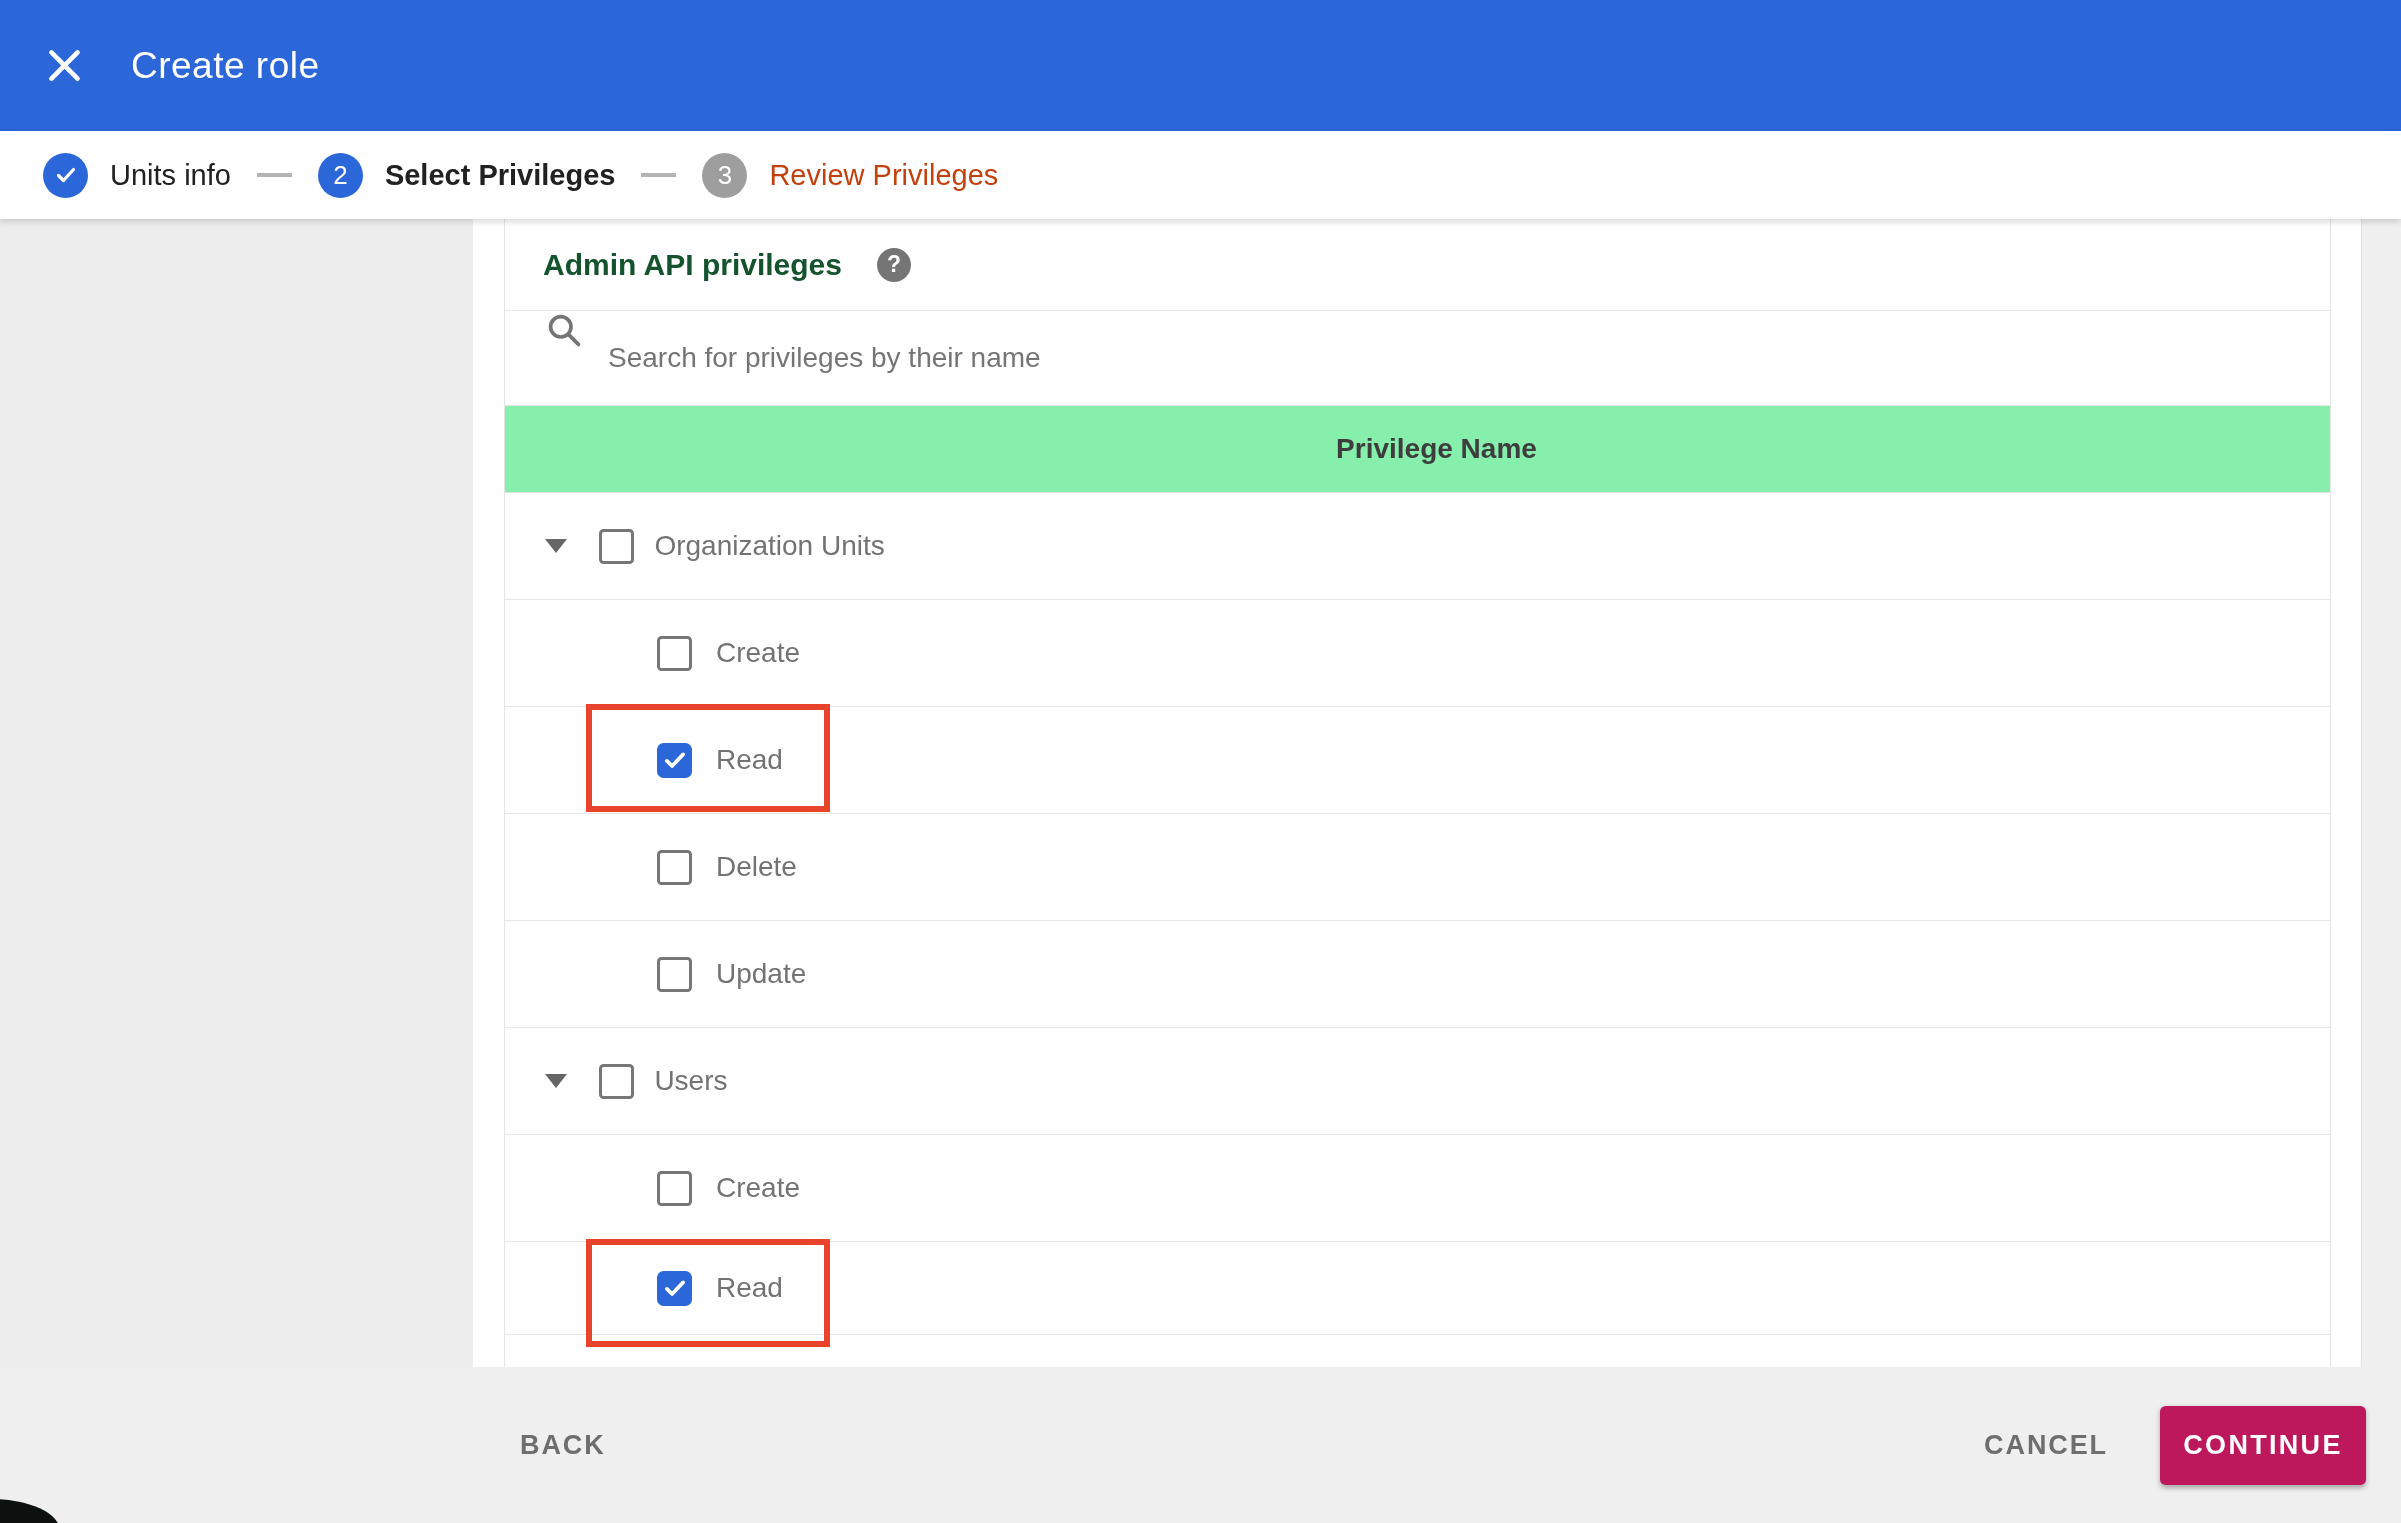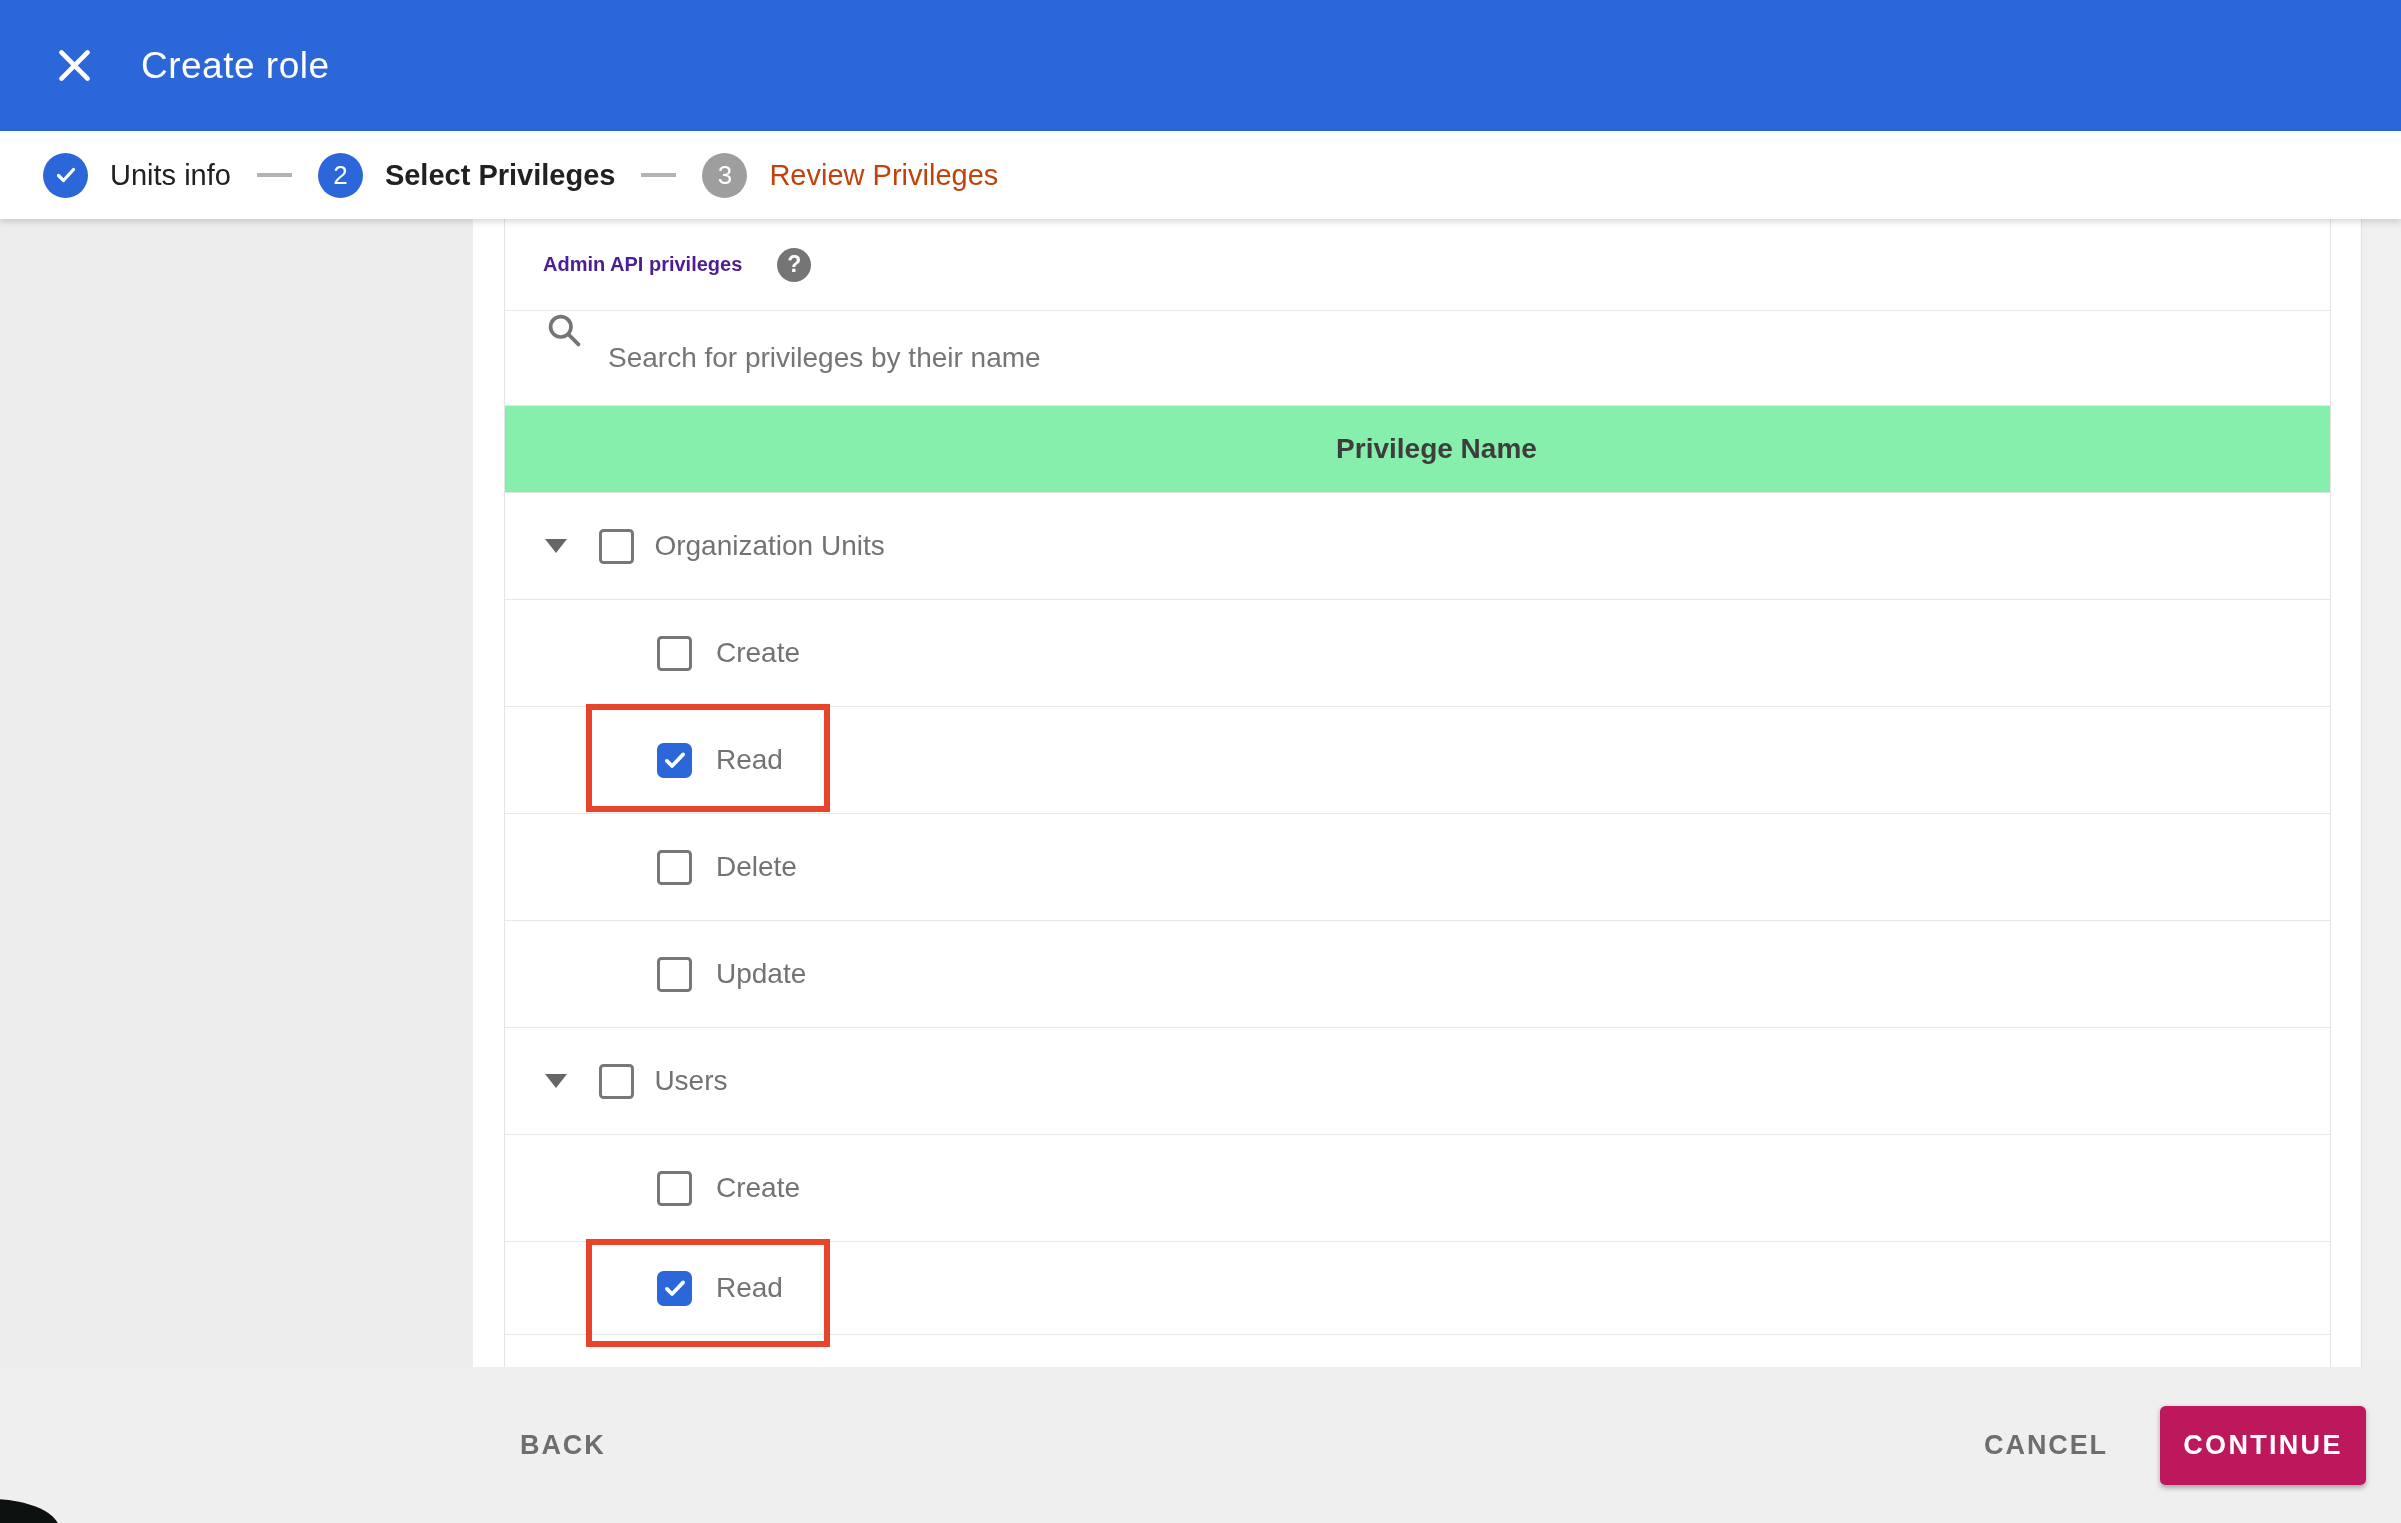--- a/index.html
+++ b/index.html
@@ -1,21 +1,21 @@
 <!DOCTYPE html>
 <html style="font-size:15px"><head>
 <meta charset="utf-8">
 <style>
   * { margin:0; padding:0; box-sizing:border-box; }
   html,body { width:2401px; height:1524px; }
   body { font-family:"Liberation Sans","DejaVu Sans",sans-serif; background:#ffffff; }
   .screen { position:relative; width:2401px; height:1524px; overflow:hidden; display:flex; flex-direction:column; }
 
   
-  .appbar { height:131px; flex:0 0 131px; background:#2b67d9; display:flex; align-items:center; padding-left:48px; }
+  .appbar { height:131px; flex:0 0 131px; background:#2b67d9; display:flex; align-items:center; padding-left:38px; }
   .close-btn { width:52px; height:52px; display:flex; align-items:center; justify-content:center; cursor:pointer; }
   .appbar-title { color:#ffffff; font-size:37px; font-weight:400; margin-left:41px; letter-spacing:0.5px; }
 
   
   .stepper { height:88px; flex:0 0 88px; background:#ffffff; display:flex; align-items:center; padding-left:43px; position:relative; z-index:5; box-shadow:0 2.8px 6.5px rgba(0,0,0,0.15); }
   .step { display:flex; align-items:center; }
   .step-circle { width:45px; height:45px; border-radius:50%; display:flex; align-items:center; justify-content:center; color:#ffffff; font-size:26px; font-weight:400; flex:0 0 45px; }
   .step.completed .step-circle, .step.active .step-circle { background:#2b67d9; }
   .step.upcoming .step-circle { background:#9e9e9e; }
   .step-label { margin-left:22px; font-size:29px; color:#212121; }
@@ -25,21 +25,21 @@
 
   
   .body { flex:1 1 auto; display:flex; min-height:0; }
   .gutter-left { flex:0 0 473px; background:#ededed; }
   .panel { flex:0 0 1888px; background:#ffffff; }
   .gutter-right { flex:1 1 auto; background:#f0f0f0; border-left:1.9px solid #e0e0e0; }
 
   .tablebox { margin-left:31px; width:1827px; height:100%; border-left:1.9px solid #e4e4e4; border-right:1.9px solid #e4e4e4; display:flex; flex-direction:column; background:#ffffff; }
 
   .heading-row { flex:0 0 92px; display:flex; align-items:center; padding-left:38px; border-bottom:1.9px solid #e8e8e8; }
-  .heading-title { font-size:20px; font-weight:700; color:#4c1d95; }
+  .heading-title { font-size:30px; font-weight:700; color:#14532d; }
   .help-icon { width:34px; height:34px; border-radius:50%; background:#757575; color:#ffffff; font-size:23px; font-weight:700; display:flex; align-items:center; justify-content:center; margin-left:35px; cursor:pointer; }
 
   .search-row { flex:0 0 95px; display:flex; padding-left:40px; border-bottom:1.9px solid #e8e8e8; }
   .search-input { border:none; outline:none; margin-left:24px; font-size:28px; color:#444444; width:1392px; font-family:inherit; background:transparent; }
   .search-input::placeholder { color:#757575; opacity:1; }
 
   .table-head { flex:0 0 87px; background:#86efac; display:flex; align-items:center; padding-left:38px; border-bottom:1.9px solid #e2e2e2;justify-content:center; }
   .table-head-label { font-size:28px; font-weight:700; color:#3d3d3d; }
 
   .rows { flex:1 1 auto; overflow:hidden; }

